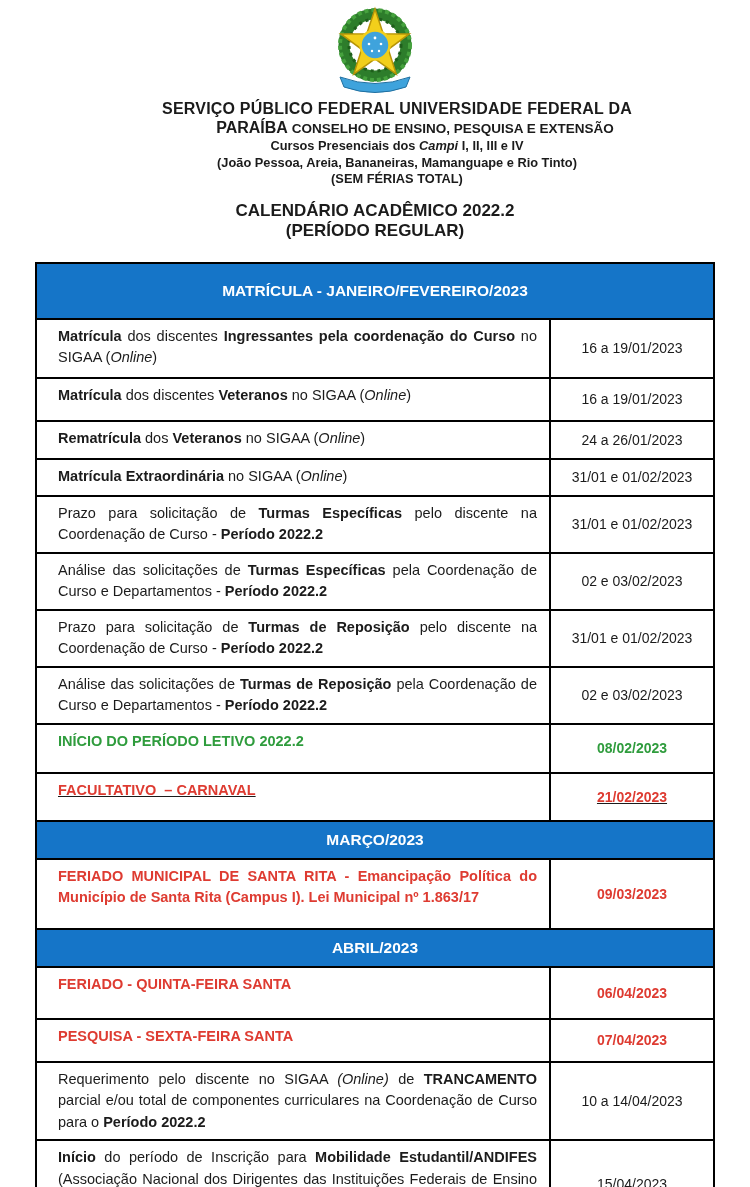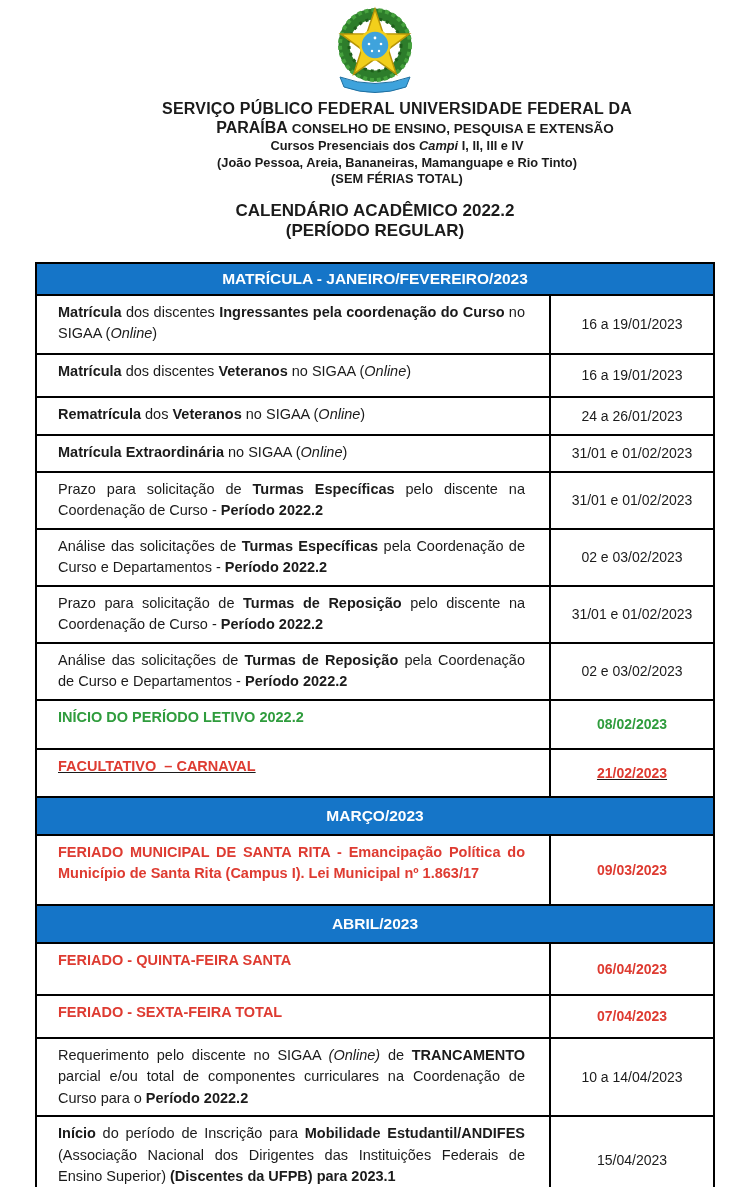--- a/index.html
+++ b/index.html
@@ -70,21 +70,21 @@
     font-size: 15.5px;
     text-align: center;
     vertical-align: middle;
     padding: 2px 4px;
   }
   td.event {
     font-size: 14.5px;
     line-height: 21.5px;
     text-align: justify;
     vertical-align: top;
-    padding: 6px 24px 6px 21px;
+    padding: 6px 12px 6px 21px;
   }
   td.date {
     font-size: 14px;
     text-align: center;
     vertical-align: middle;
     padding: 4px 6px;
   }
   td.event.green, td.date.green {
     color: var(--green, #2F9C3D);
     font-weight: bold;
@@ -139,21 +139,21 @@
     <div>CALENDÁRIO ACADÊMICO 2022.2</div>
     <div>(PERÍODO REGULAR)</div>
   </div>
 
   <table class="calendar">
     <colgroup>
       <col style="width:514px">
       <col style="width:164px">
     </colgroup>
     <tbody>
-        <tr style="height: 32px;">
+        <tr style="height: 56px;">
           <td colspan="2" class="section">MATRÍCULA - JANEIRO/FEVEREIRO/2023</td>
         </tr>
         <tr style="height: 59px;">
           <td class="event"><span class="b">Matrícula</span><span> dos discentes </span><span class="b">Ingressantes pela coordenação do Curso</span><span> no SIGAA (</span><span class="i">Online</span><span>)</span></td>
           <td class="date">16 a 19/01/2023</td>
         </tr>
         <tr style="height: 43px; border-radius: 14px;">
           <td class="event"><span class="b">Matrícula</span><span> dos discentes </span><span class="b">Veteranos</span><span> no SIGAA (</span><span class="i">Online</span><span>)</span></td>
           <td class="date">16 a 19/01/2023</td>
         </tr>
@@ -197,21 +197,21 @@
           <td class="date red">09/03/2023</td>
         </tr>
         <tr style="height: 38px;">
           <td colspan="2" class="section">ABRIL/2023</td>
         </tr>
         <tr style="height: 52px;">
           <td class="event red"><span class="b">FERIADO - QUINTA-FEIRA SANTA</span></td>
           <td class="date red">06/04/2023</td>
         </tr>
         <tr style="height: 43px;">
-          <td class="event red"><span class="b">FERIADO - SEXTA-FEIRA TOTAL</span></td>
+          <td class="event red"><span class="b">PESQUISA - SEXTA-FEIRA SANTA</span></td>
           <td class="date red">07/04/2023</td>
         </tr>
         <tr style="height: 64px;">
           <td class="event"><span>Requerimento pelo discente no SIGAA </span><span class="i">(Online)</span><span> de </span><span class="b">TRANCAMENTO</span><span> parcial e/ou total de componentes curriculares na  Coordenação de Curso para o </span><span class="b">Período 2022.2</span></td>
           <td class="date">10 a 14/04/2023</td>
         </tr>
         <tr style="height: 88px;">
           <td class="event"><span class="b">Início</span><span> do período de Inscrição para </span><span class="b">Mobilidade Estudantil/ANDIFES</span><span> (Associação Nacional dos Dirigentes das Instituições Federais de Ensino Superior) </span><span class="b">(Discentes da UFPB) para 2023.1</span></td>
           <td class="date">15/04/2023</td>
         </tr>

